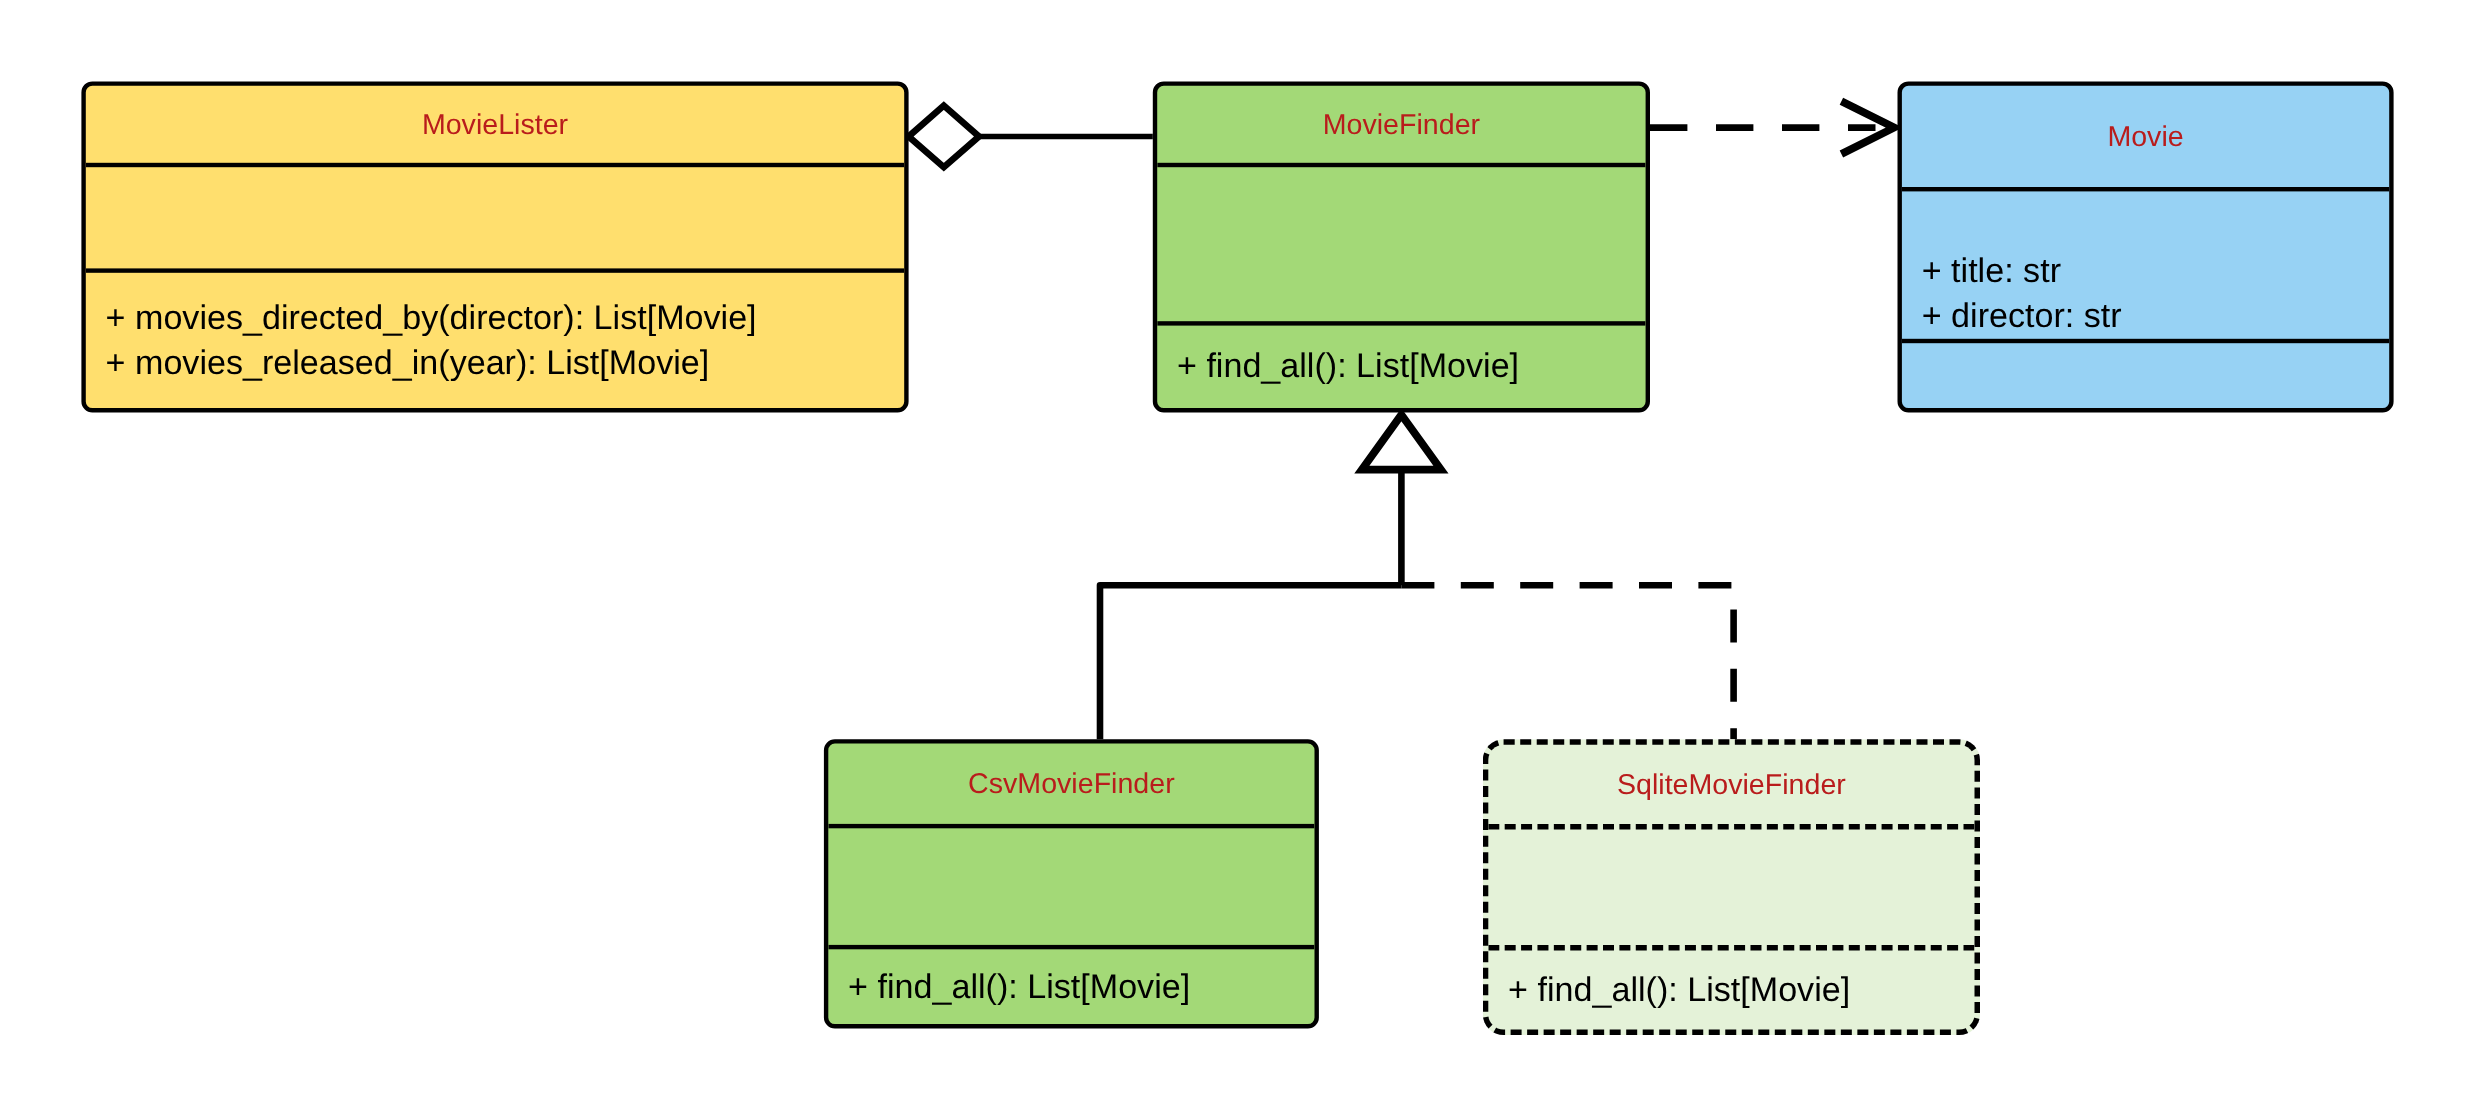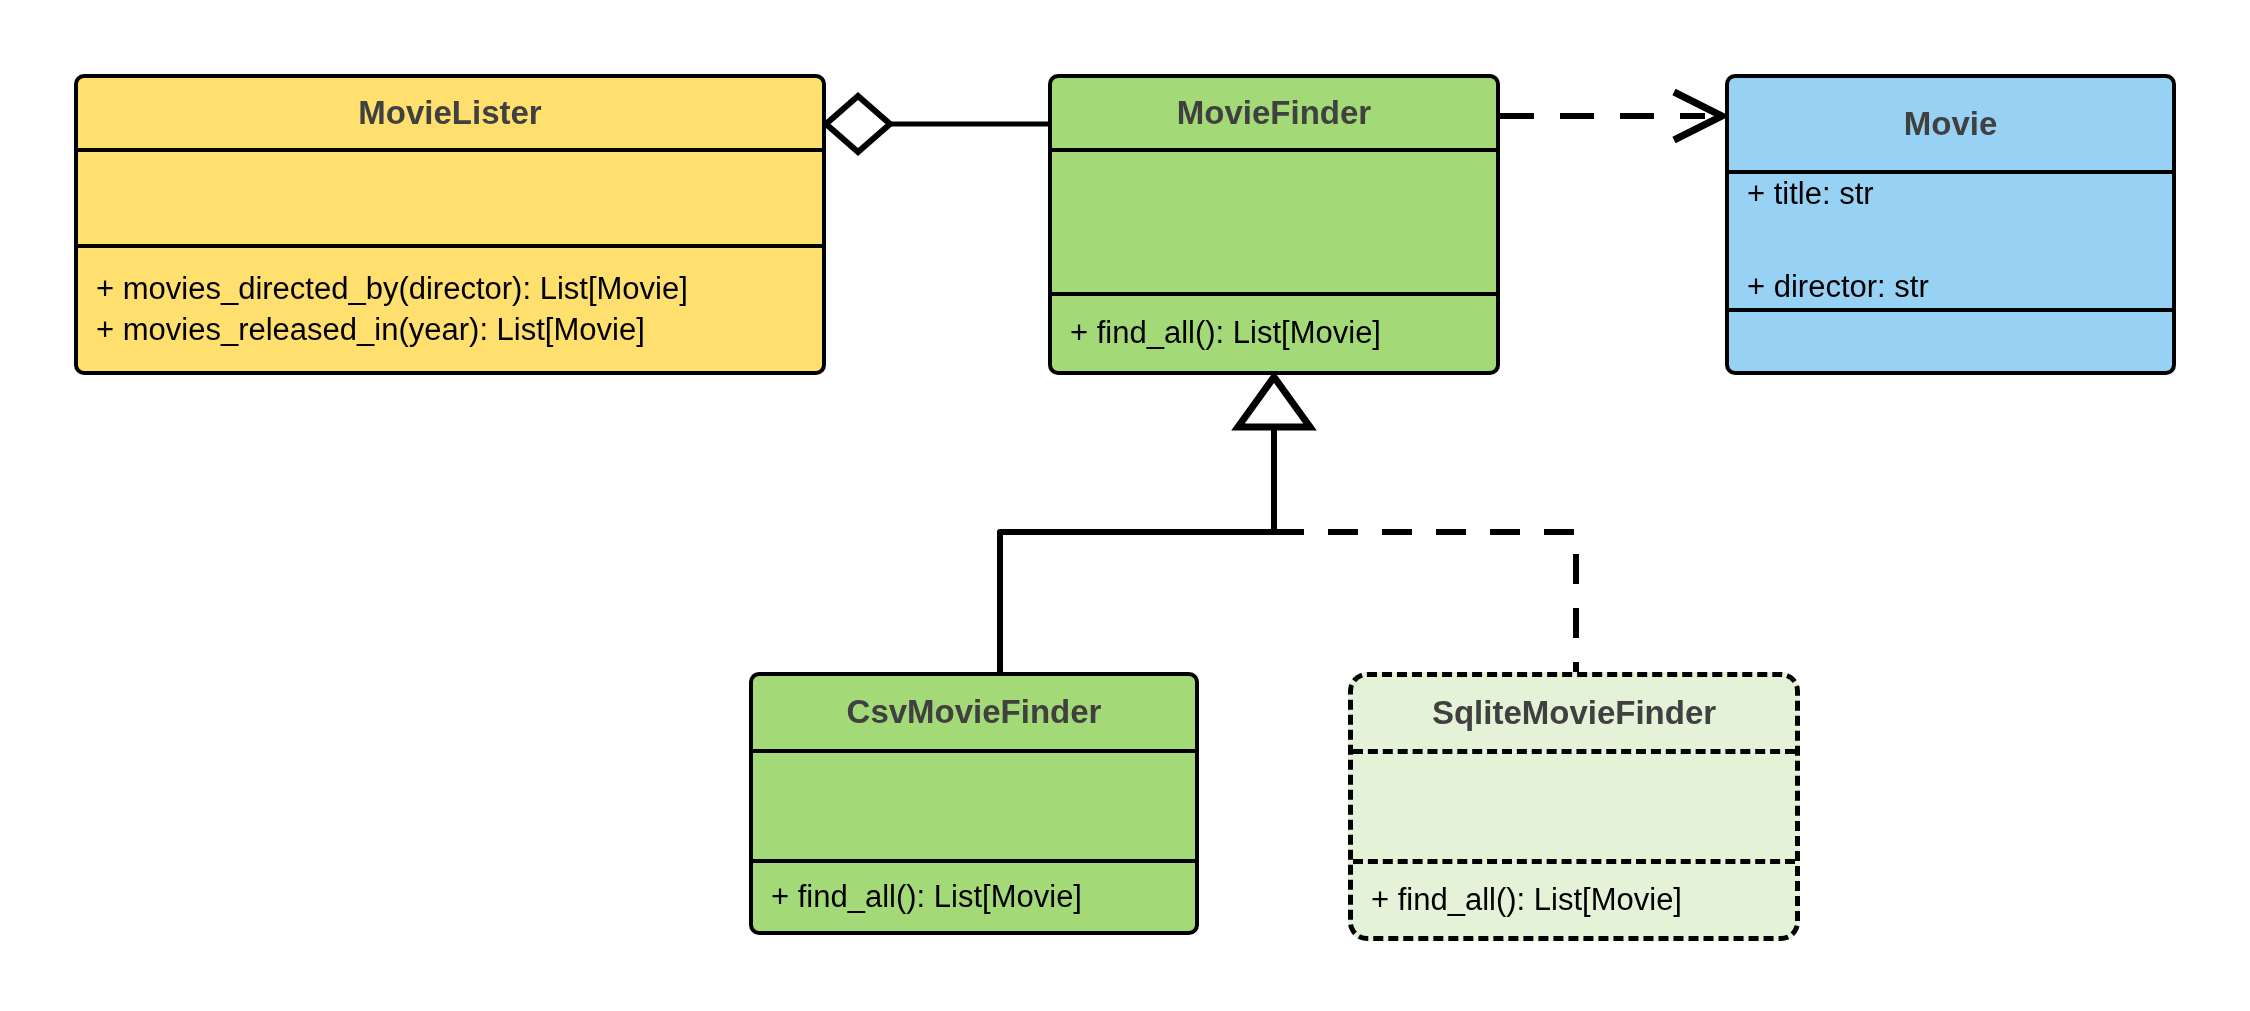--- a/index.html
+++ b/index.html
@@ -50,25 +50,24 @@
     align-items: center;
     justify-content: center;
   }
   .compartment.sep {
     border-top: 4px solid #000000;
   }
   .uml-class.dashed .compartment.sep {
     border-top: 5px dashed #000000;
   }
   .class-name {
-    font-size: 33px;
-    color: #404040;
+    font-size: 26px;
+    color: #b91c1c;
     line-height: 1.1;
     white-space: nowrap;
-    font-weight: bold;
   }
   .member {
     font-size: 31px;
     color: #000000;
     line-height: 1.32;
     padding-left: 18px;
     white-space: nowrap;
   }
   .members-wrap {
     display: flex;
@@ -135,21 +134,21 @@
         <div class="member">+ find_all(): List[Movie]</div>
       </div>
     </div>
   </div>
 
   <div class="uml-class" style="left:1725px; top:74px; width:451px; height:301px; background:#97D2F4;">
     <div class="compartment name-comp" style="height:92px;">
       <span class="class-name">Movie</span>
     </div>
     <div class="compartment sep" style="height:138px;">
-      <div class="members-wrap" style="justify-content:space-between; padding-top:0;">
+      <div class="members-wrap" style="justify-content:flex-end; padding-top:0;">
         <div class="member">+ title: str</div>
         <div class="member">+ director: str</div>
       </div>
     </div>
     <div class="compartment sep" style="flex:1 1 auto;">
       <div class="members-wrap"></div>
     </div>
   </div>
 
   <div class="uml-class" style="left:749px; top:672px; width:450px; height:263px; background:#A3D977;">

